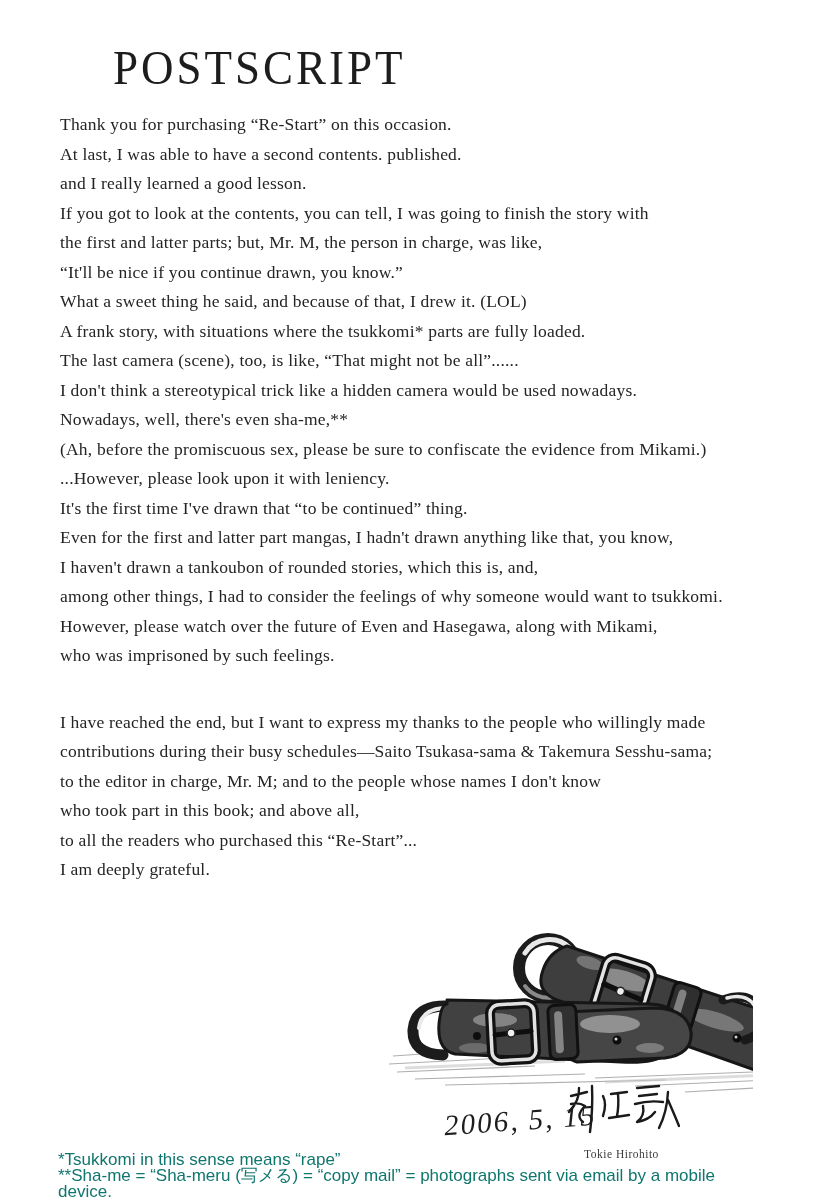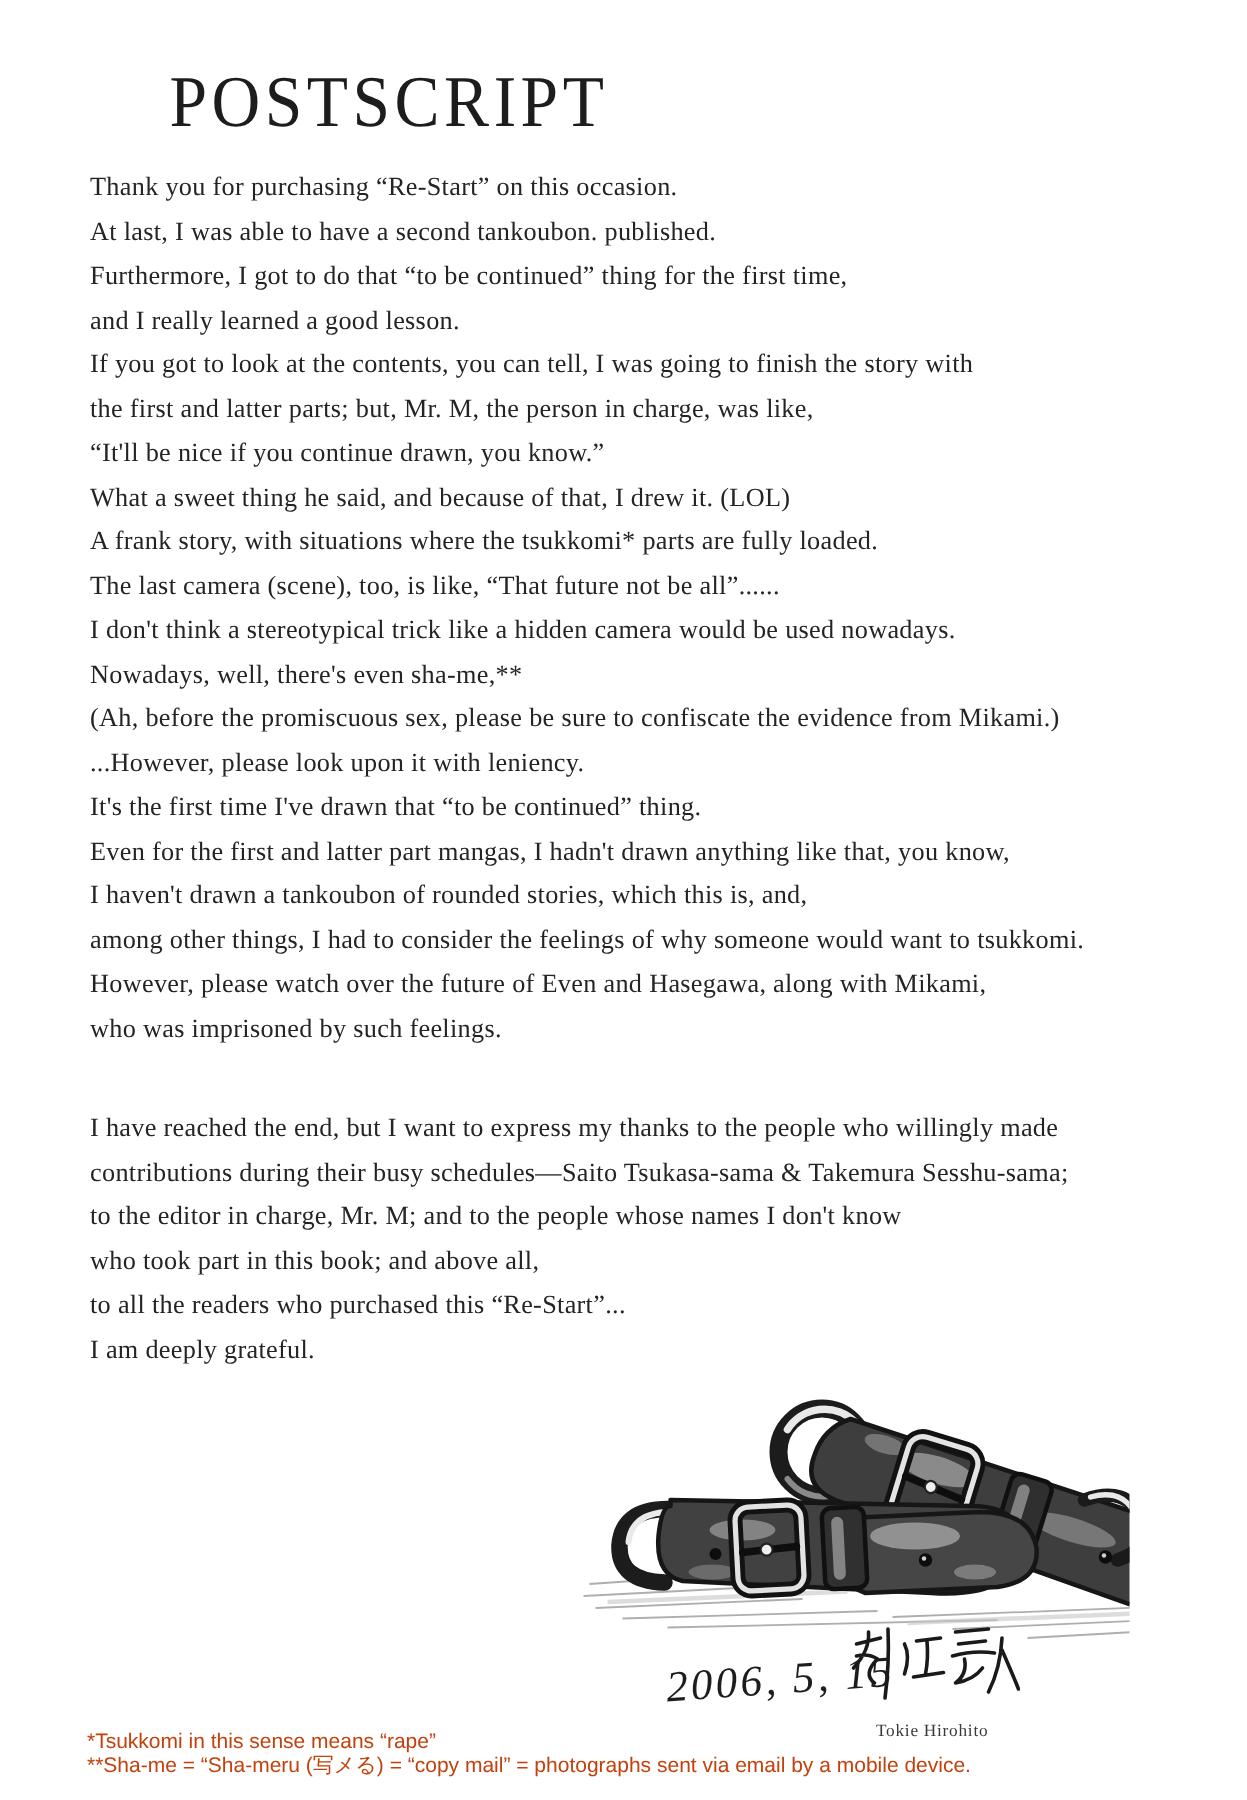--- a/index.html
+++ b/index.html
@@ -58,44 +58,43 @@
     left:584px;top:1148px;
     font-size:11.5px;
     color:#3a3a3a;
     letter-spacing:0.5px;
     text-align:right;
   }
   .footnotes{
     position:absolute;
     left:58px;top:1152px;
     font-family:"Liberation Sans",sans-serif;
-    font-size:14px;
+    font-size:17px;
     line-height:16px;
-    color:#c2410c;
+    color:#0f766e;
   }
 </style>
 </head>
 <body>
 
 <div class="page">
 
   <h1 class="title">POSTSCRIPT</h1>
 
   <div class="body-text">
     <div class="para">
       <div class="line">Thank you for purchasing “Re-Start” on this occasion.</div>
-      <div class="line">At last, I was able to have a second tankoubon. published.</div>
-      <div class="line">Furthermore, I got to do that “to be continued” thing for the first time,</div>
+      <div class="line">At last, I was able to have a second contents. published.</div>
       <div class="line">and I really learned a good lesson.</div>
       <div class="line">If you got to look at the contents, you can tell, I was going to finish the story with</div>
       <div class="line">the first and latter parts;  but, Mr. M, the person in charge, was like,</div>
       <div class="line">“It'll be nice if you continue drawn, you know.”</div>
       <div class="line">What a sweet thing he said, and because of that, I drew it. (LOL)</div>
       <div class="line">A frank story, with situations where the tsukkomi* parts are fully loaded.</div>
-      <div class="line">The last camera (scene), too, is like, “That future not be all”......</div>
+      <div class="line">The last camera (scene), too, is like, “That might not be all”......</div>
       <div class="line">I don't think a stereotypical trick like a hidden camera would be used nowadays.</div>
       <div class="line">Nowadays, well, there's even sha-me,**</div>
       <div class="line">(Ah, before the promiscuous sex, please be sure to confiscate the evidence from Mikami.)</div>
       <div class="line">...However, please look upon it with leniency.</div>
       <div class="line">It's the first time I've drawn that “to be continued” thing.</div>
       <div class="line">Even for the first and latter part mangas, I hadn't drawn anything like that, you know,</div>
       <div class="line">I haven't drawn a tankoubon of rounded stories, which this is, and,</div>
       <div class="line">among other things, I had to consider the feelings of why someone would want to tsukkomi.</div>
       <div class="line">However, please watch over the future of Even and Hasegawa, along with Mikami,</div>
       <div class="line">who was imprisoned by such feelings.</div>

